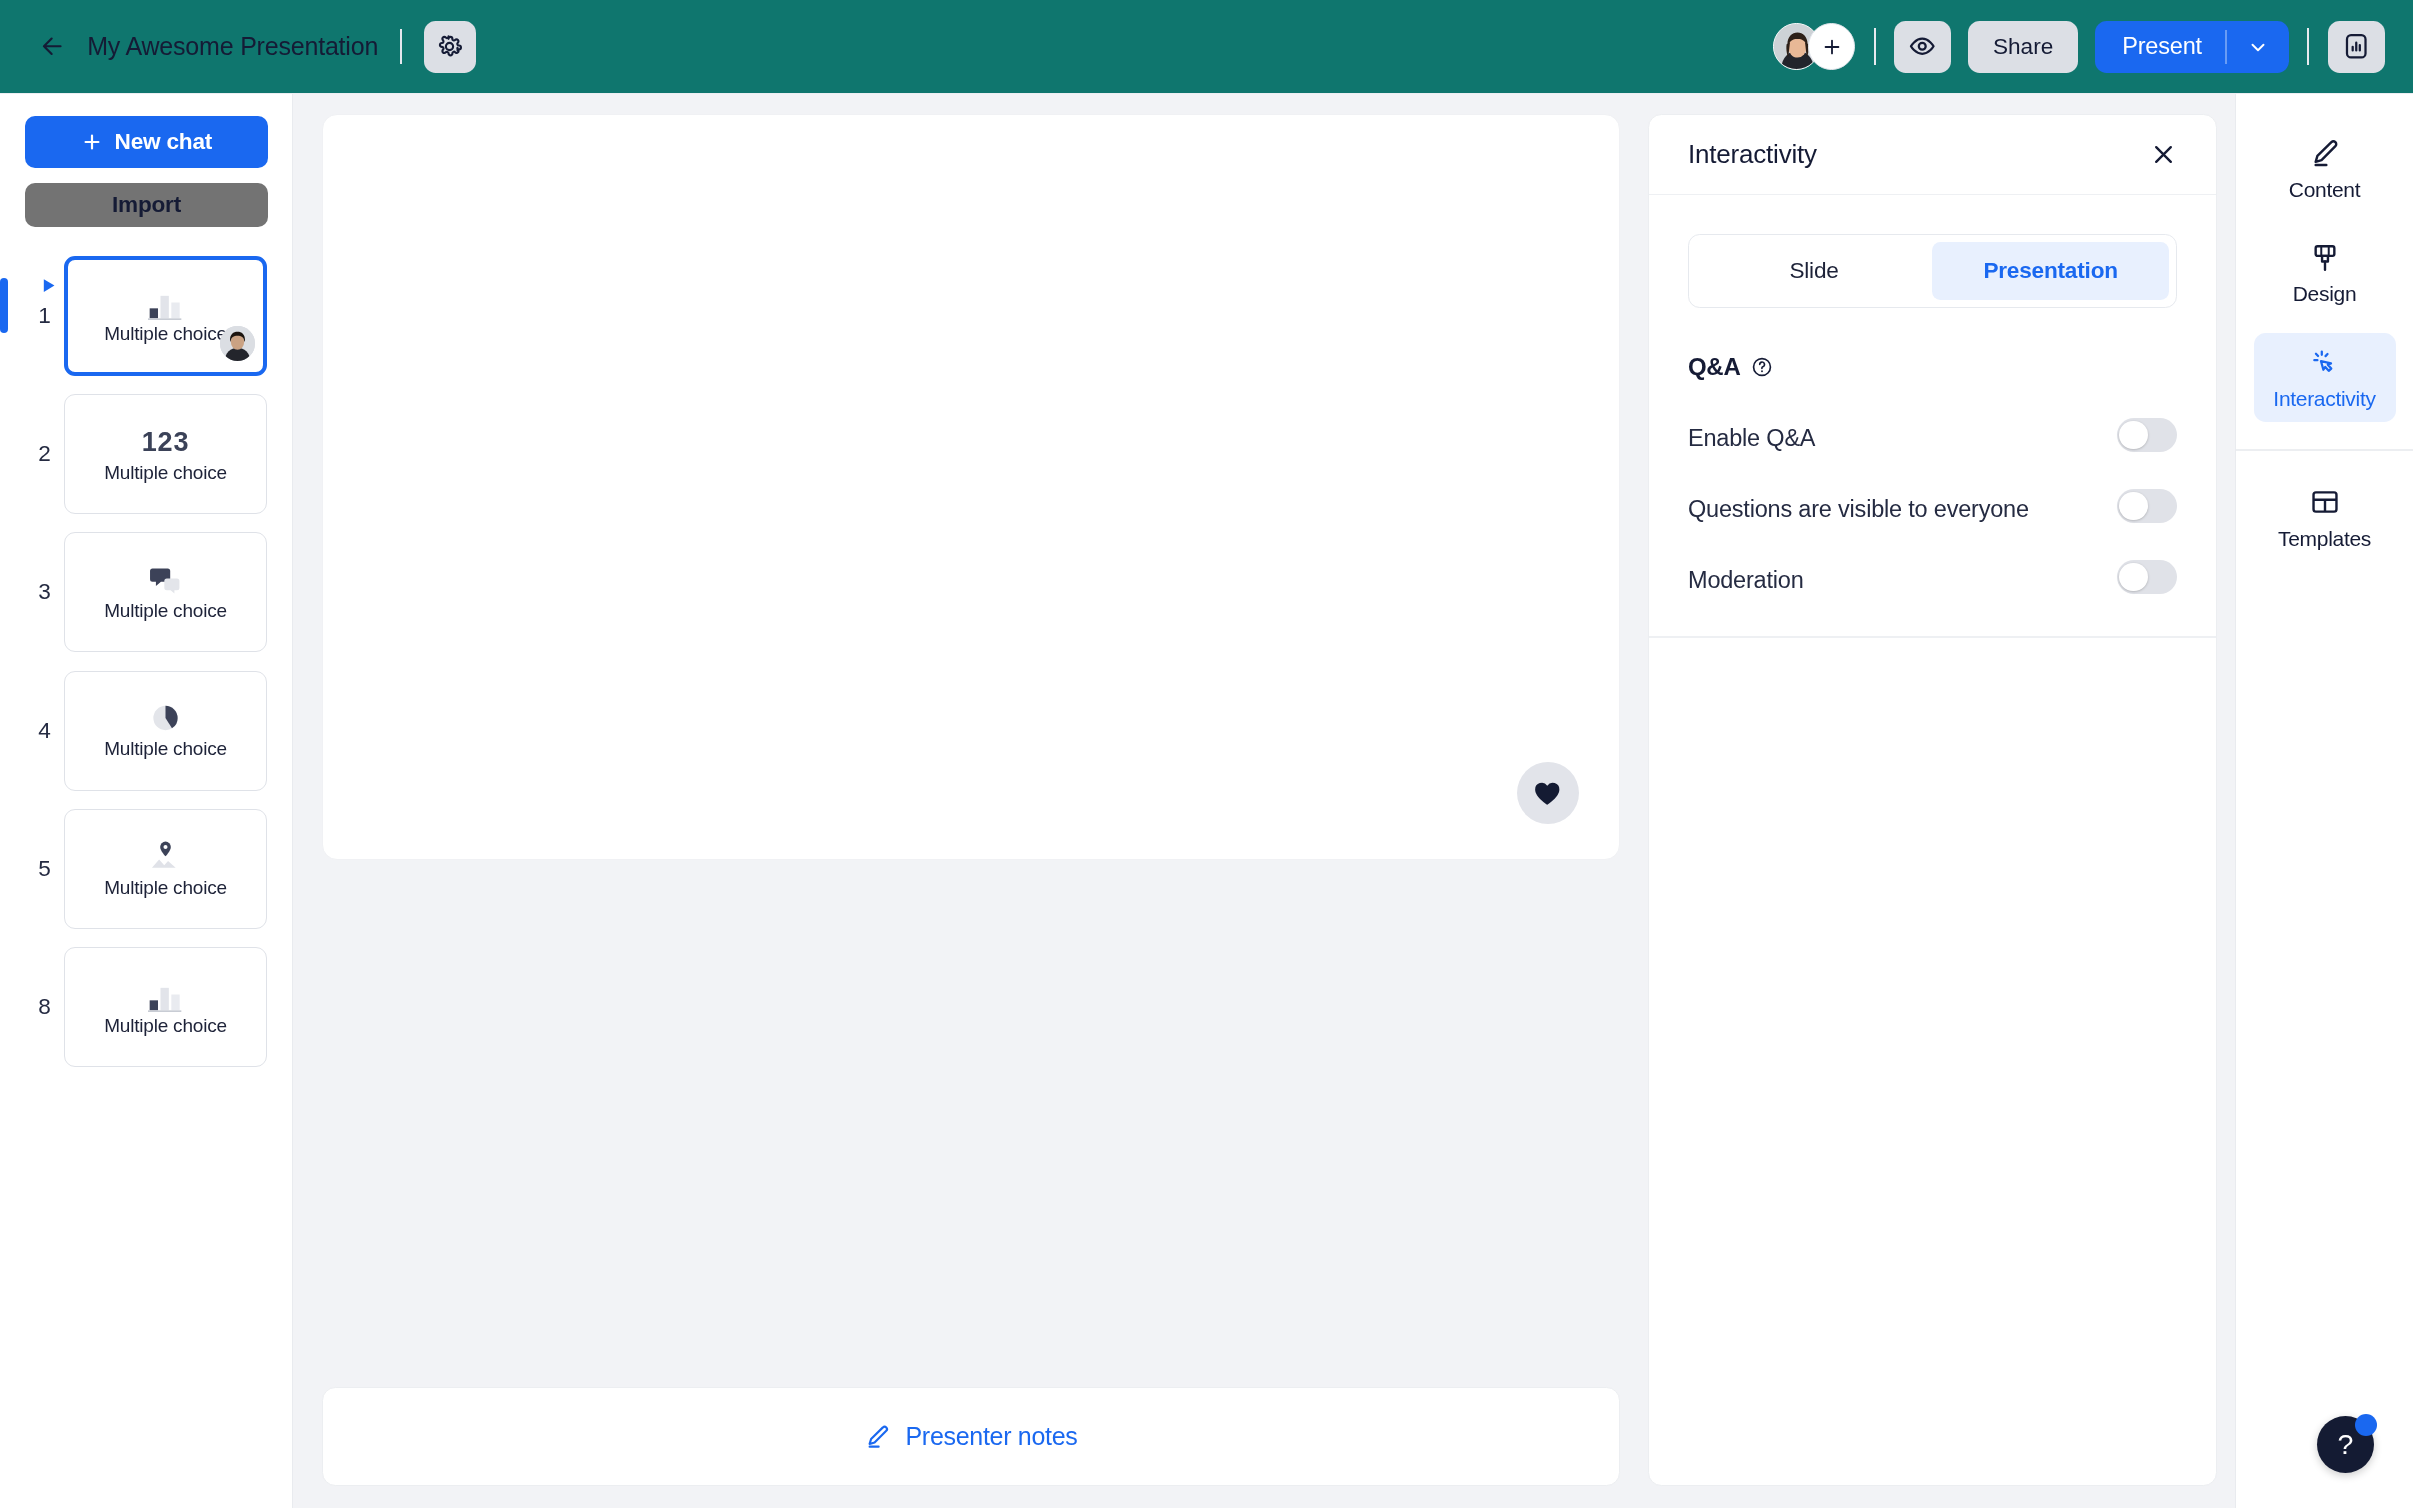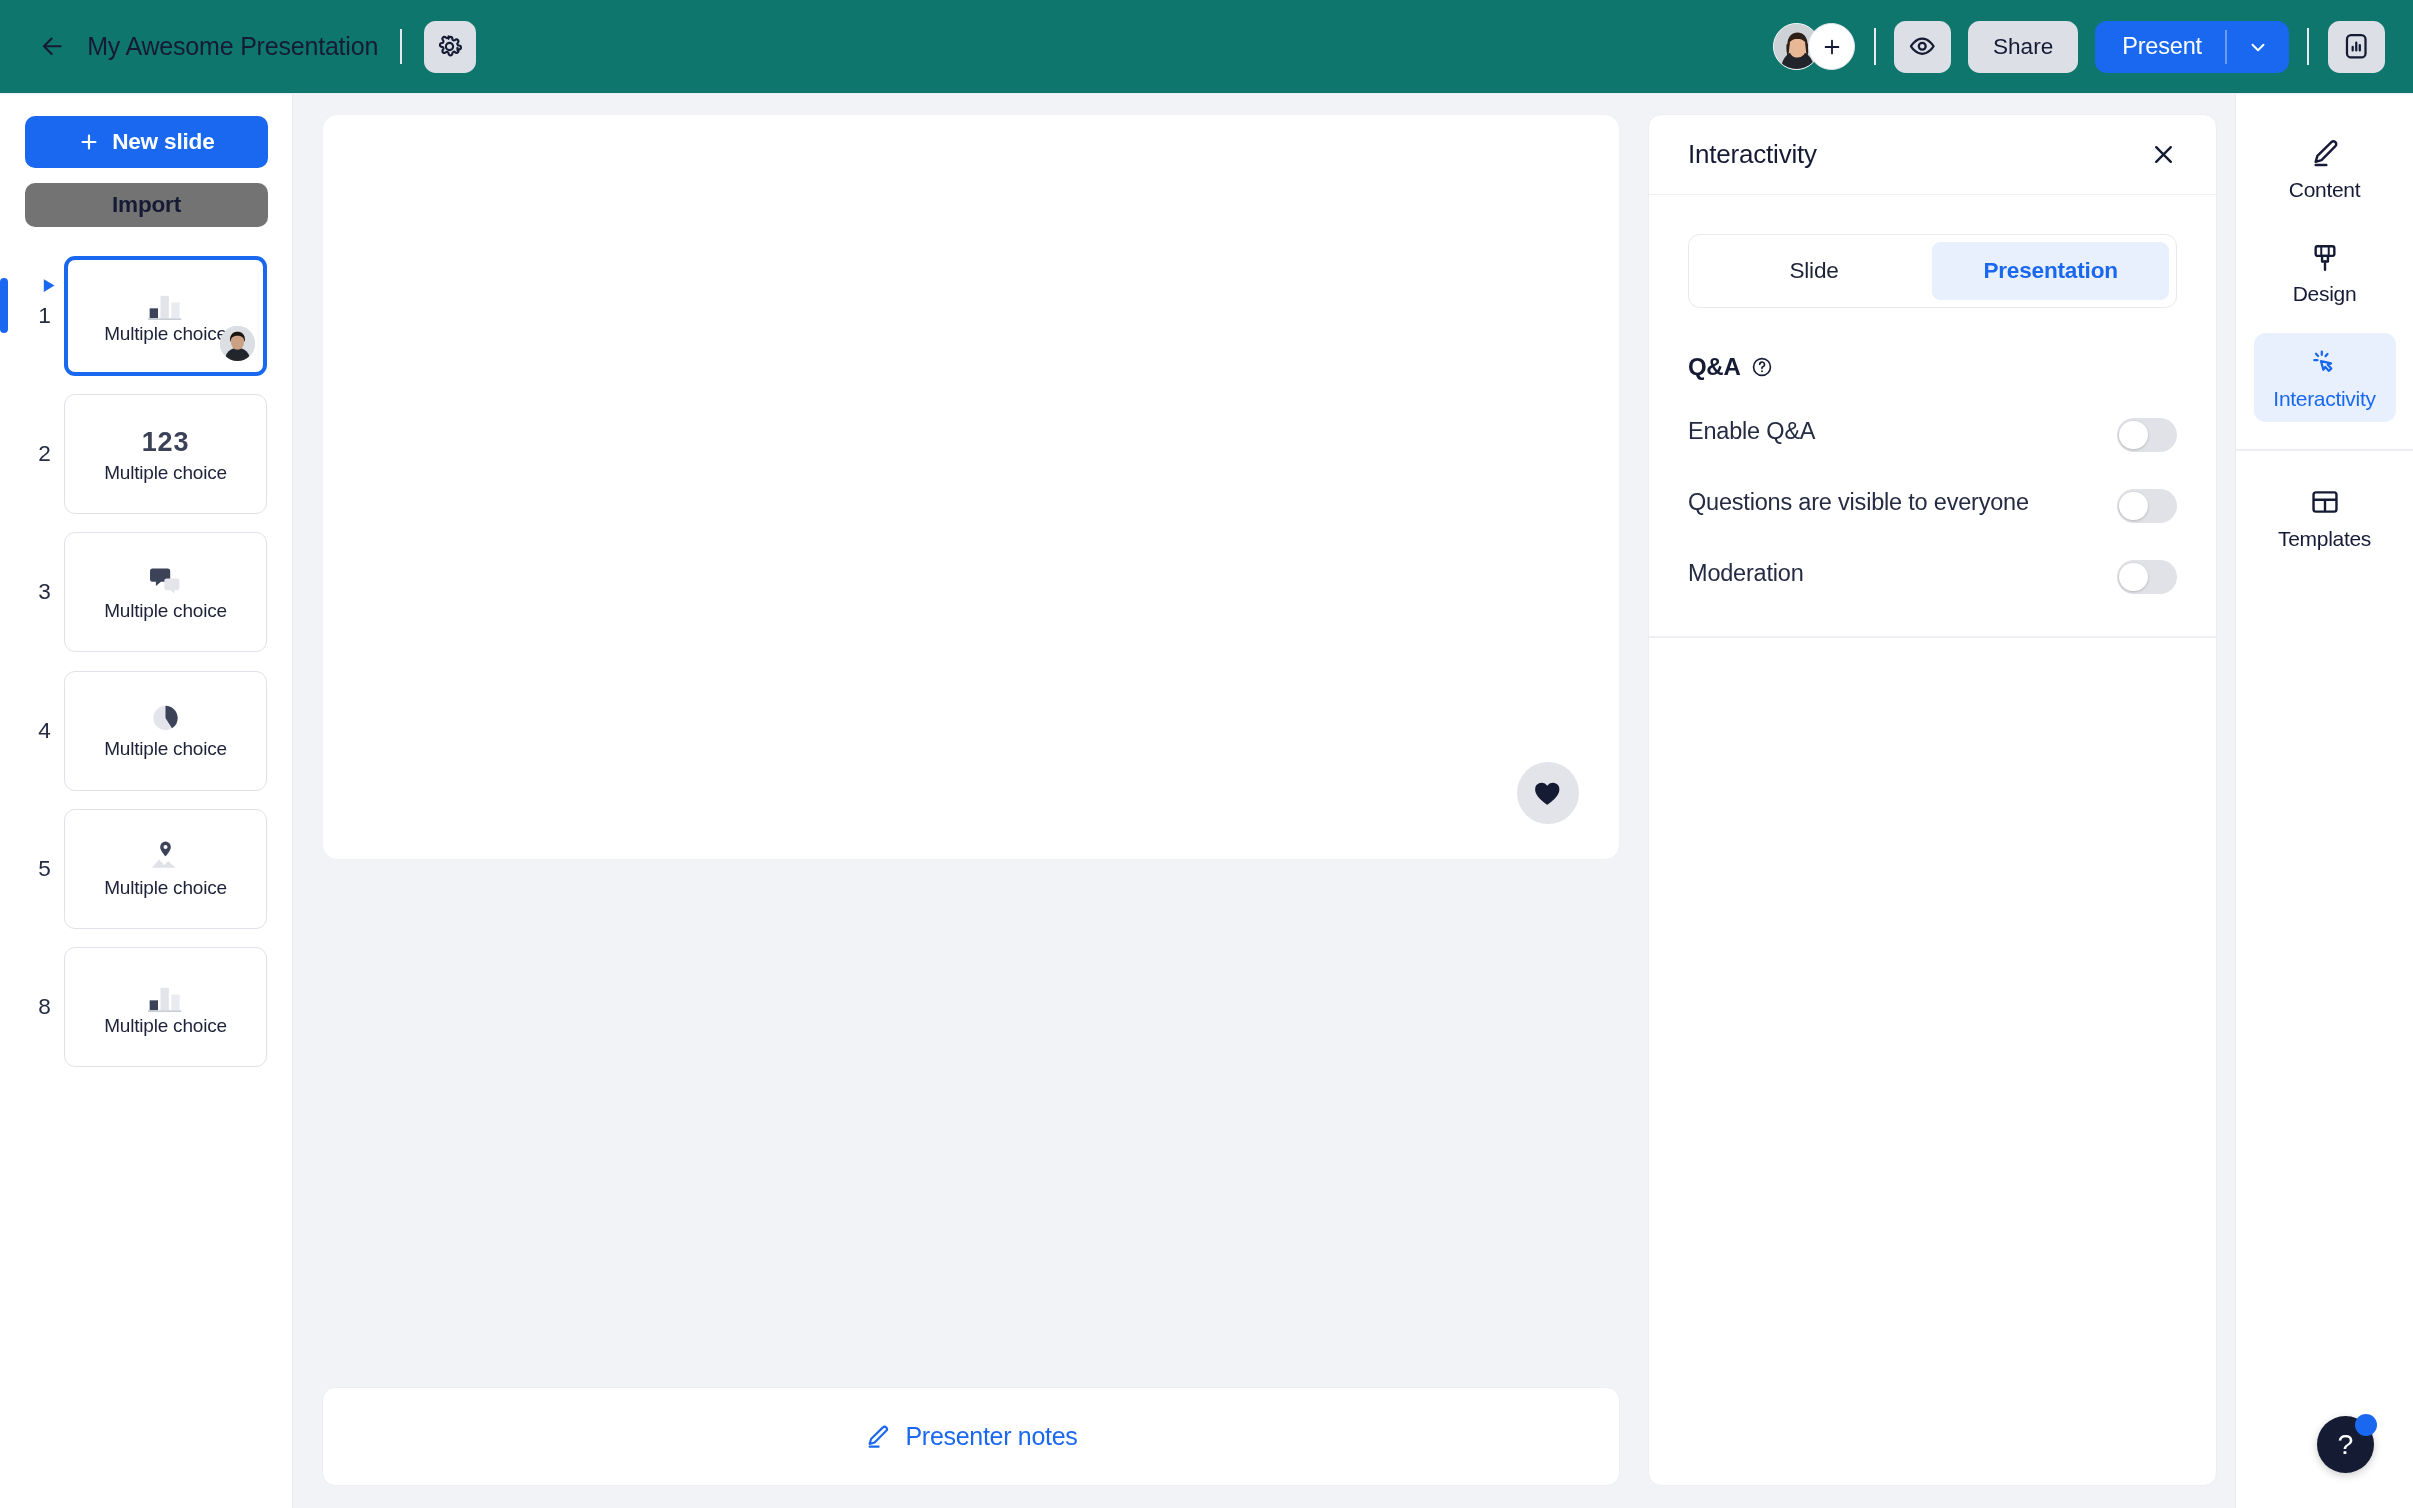--- a/index.html
+++ b/index.html
@@ -150,21 +150,21 @@
   }
   .seg-item {
     flex: 1; height: 100%; border-radius: 8.4px; display: flex; align-items: center;
     justify-content: center; font-size: 22.6px; color: #1d2238; cursor: pointer; letter-spacing: -0.2px;
   }
   .seg-item.active { background: #e8f0fe; color: #1a68f0; font-weight: 700; }
   .sec-title-row { display: flex; align-items: center; gap: 11px; margin-top: 45px; }
   .sec-title { font-size: 24px; font-weight: 700; color: #151b35; letter-spacing: -0.3px; }
   .help-dot { cursor: pointer; display: flex; align-items: center; }
   .opt-row {
-    display: flex; align-items: flex-start; justify-content: space-between; margin-top: 37px;
+    display: flex; align-items: flex-end; justify-content: space-between; margin-top: 37px;
   }
   .opt-label { font-size: 23.5px; color: #252b42; letter-spacing: -0.2px; }
   .toggle {
     width: 60px; height: 34px; border-radius: 17px; background: #e0e2e8;
     position: relative; cursor: pointer; flex: none;
   }
   .toggle .knob {
     position: absolute; left: 2.5px; top: 2.5px; width: 28.5px; height: 28.5px; border-radius: 50%;
     background: #ffffff; box-shadow: 0 0.8px 2.5px rgba(0,0,0,.22);
   }
@@ -266,21 +266,21 @@
     </div>
   </div>
 
   <div class="body">
 
     <div class="sidebar">
       <div class="new-slide-btn">
         <svg width="22" height="22" viewBox="0 0 24 24">
           <path d="M12 5v14M5 12h14" stroke="#ffffff" stroke-width="2.4" stroke-linecap="round"></path>
         </svg>
-        <span>New slide</span>
+        <span>New chat</span>
       </div>
       <div class="import-btn">
         <span>Import</span>
       </div>
 
       <div class="slide-list">
 
         <div class="slide-row">
           <div class="active-bar"></div>
           <div class="slide-num">

